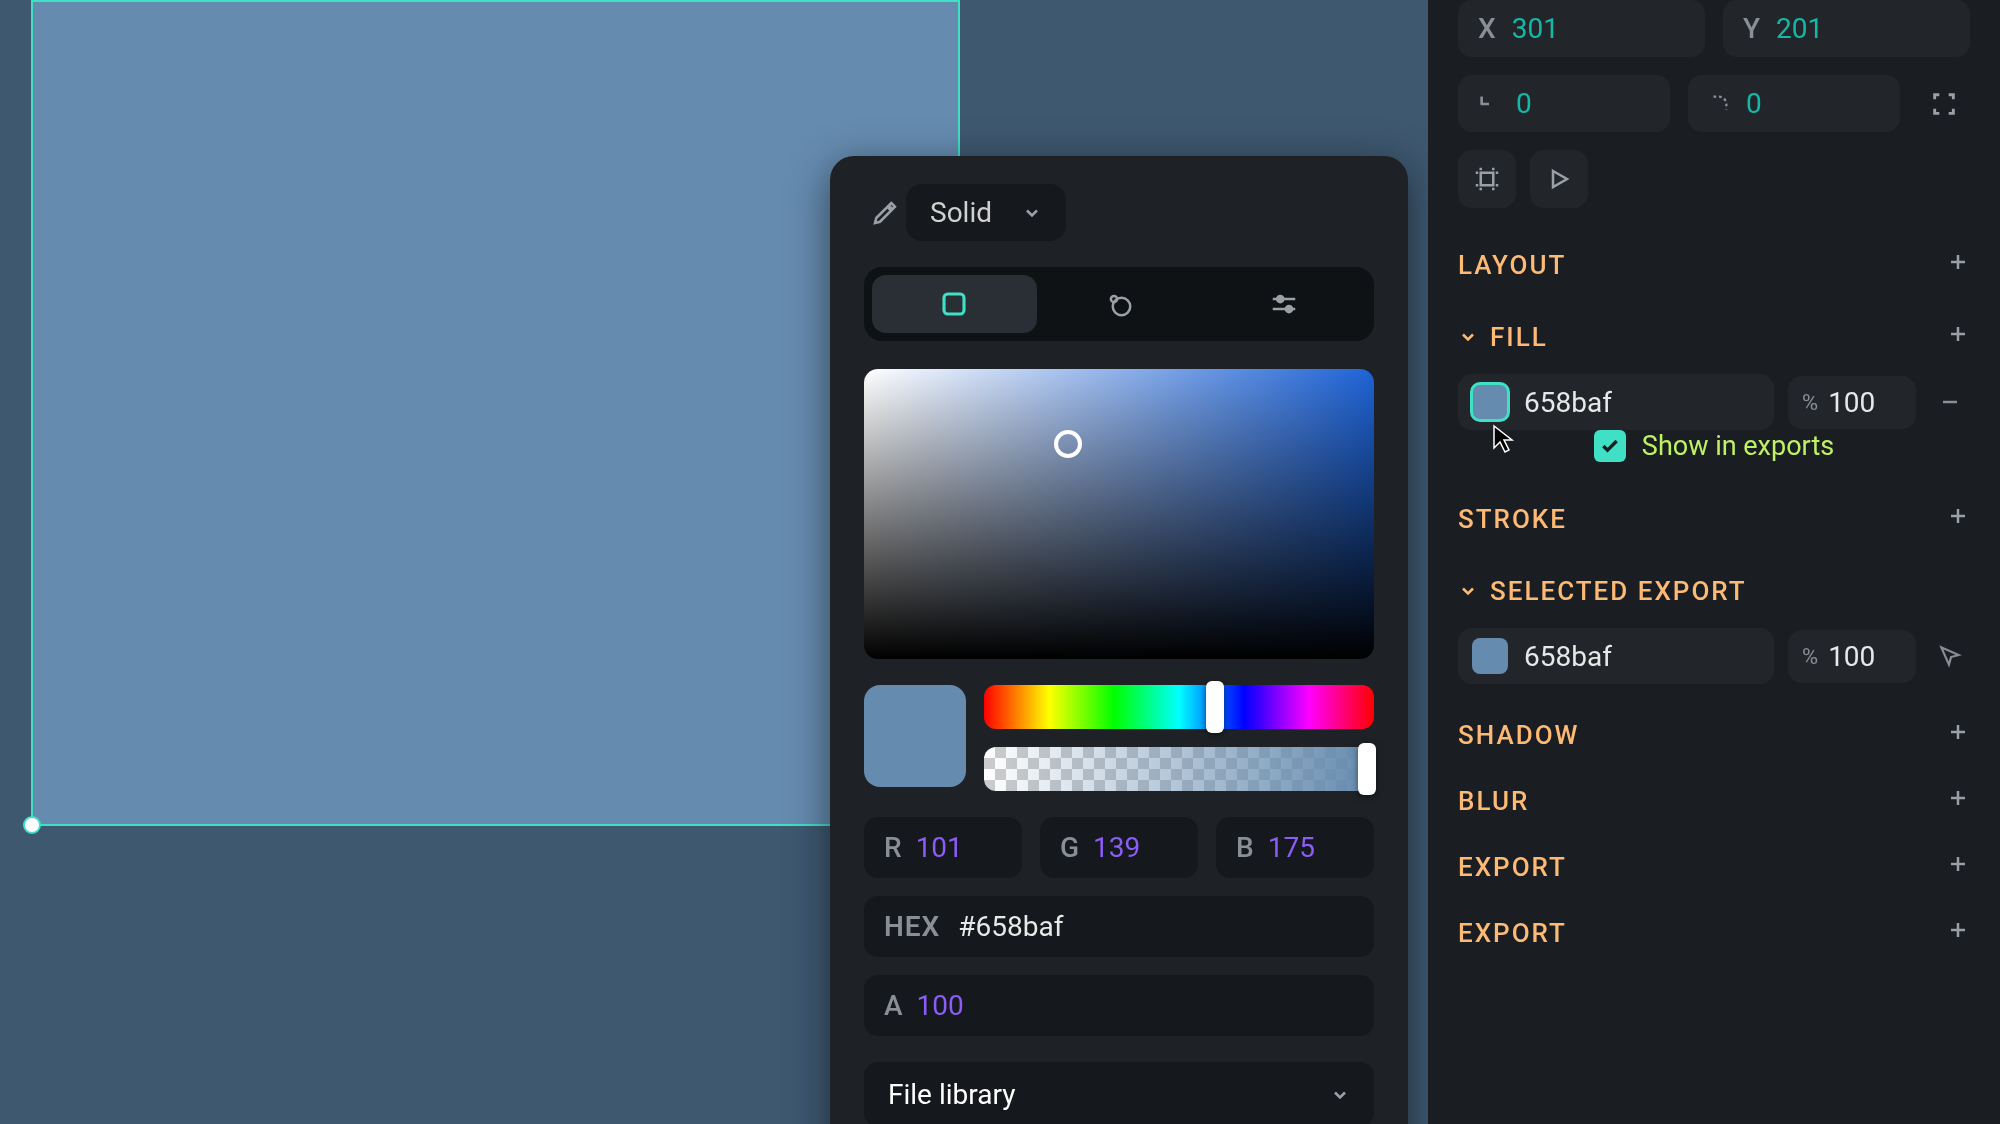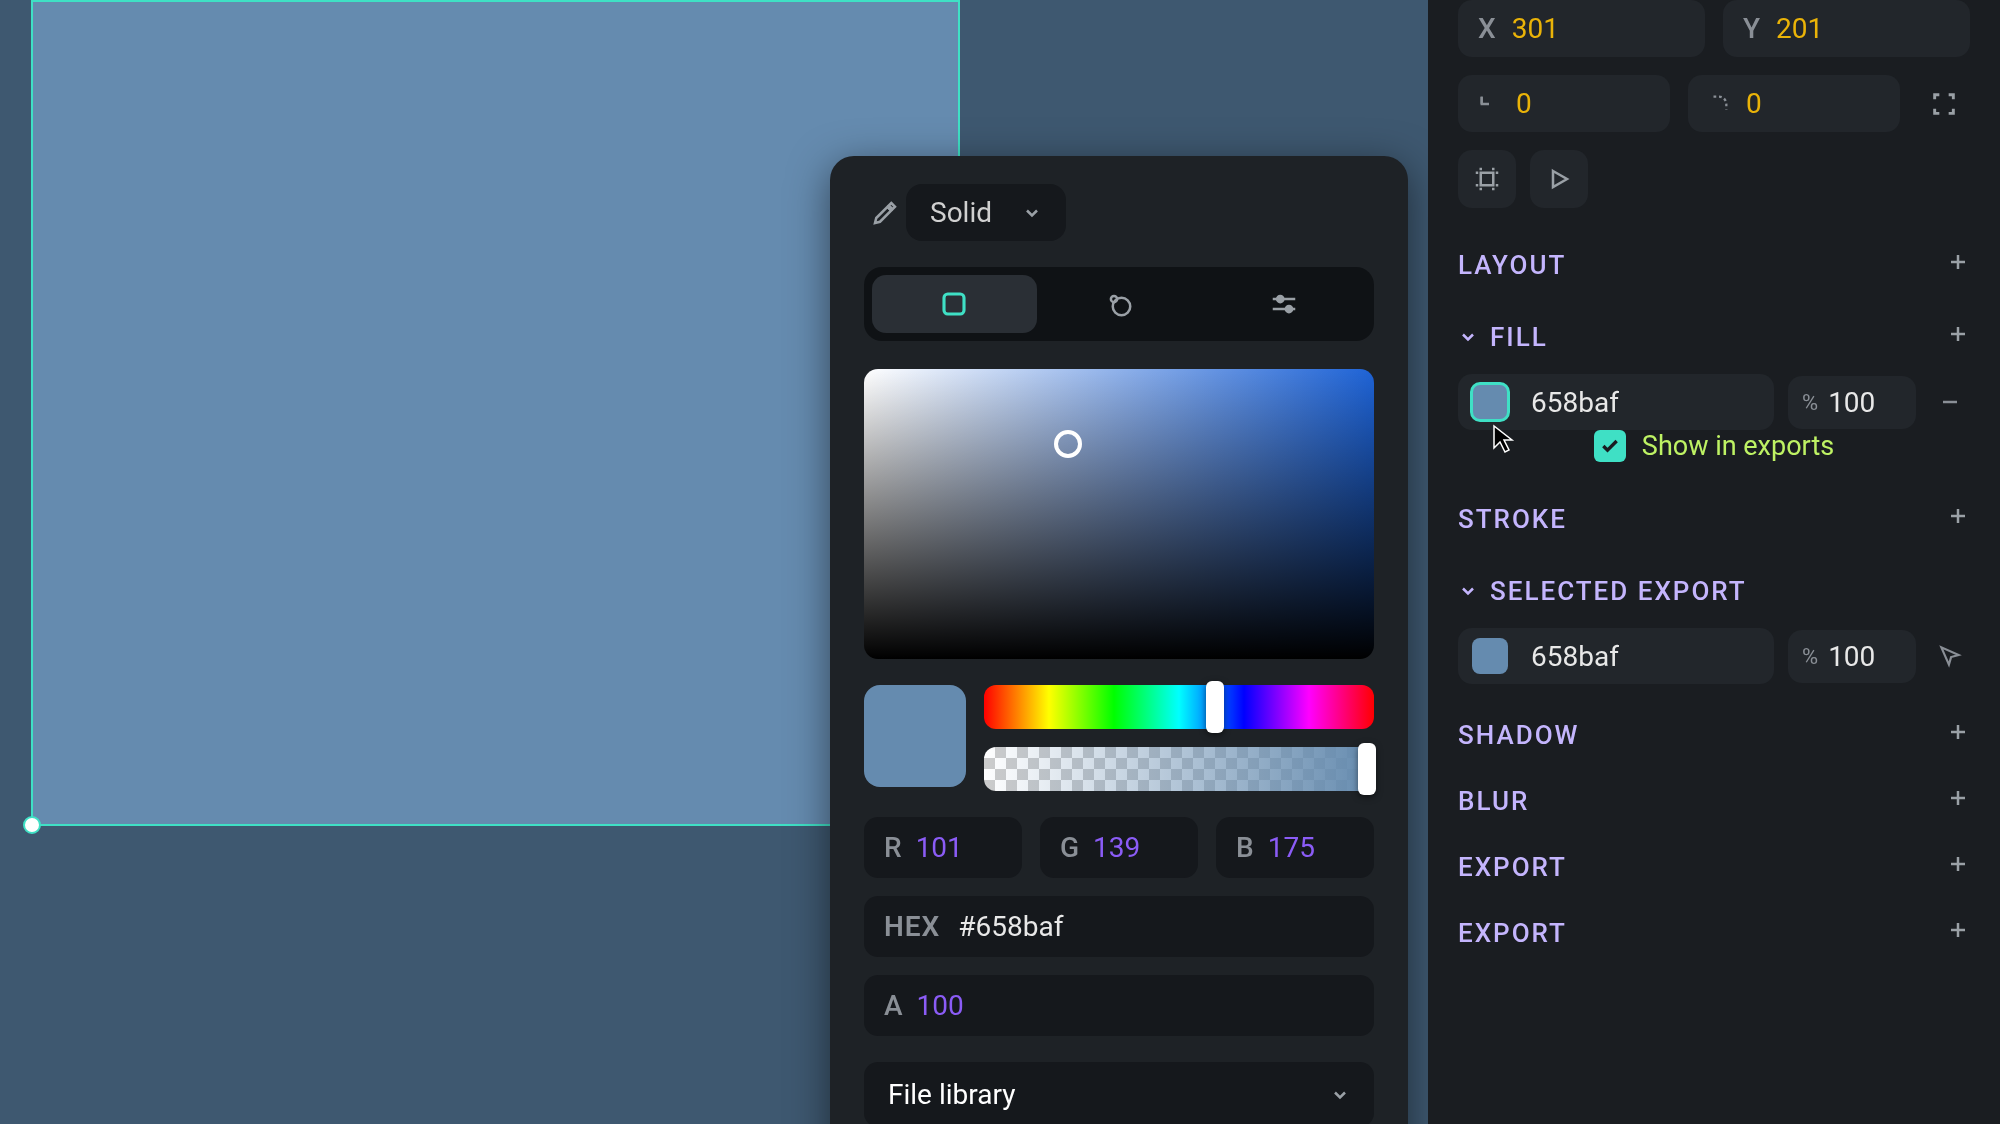--- a/index.html
+++ b/index.html
@@ -208,21 +208,21 @@
   flex: 1;
   background: #22262b;
   border-radius: 14px;
   padding: 12px 20px;
   display:flex;
   align-items:center;
   gap: 16px;
   font-size: 28px;
 }
 .side-field .lbl { color:#8a8f96; font-weight:500; }
-.side-field .val { color:#eab308; }
+.side-field .val { color:#14b8a6; }
 
 .radius-row { display:flex; gap: 18px; margin-top: 18px; align-items:center; }
 .expand-btn {
   width: 52px; height: 52px;
   display:flex; align-items:center; justify-content:center;
   color:#9aa0a6;
   border-radius: 12px;
 }
 
 .ctrl-row { display:flex; gap: 14px; margin-top: 18px; }
@@ -232,42 +232,42 @@
   border-radius: 14px;
   display:flex; align-items:center; justify-content:center;
   color:#9aa0a6;
 }
 
 .section-header {
   display:flex;
   align-items:center;
   justify-content: space-between;
   margin-top: 42px;
-  color:#c4b5fd;
+  color:#fdba74;
   font-size: 26px;
   letter-spacing: 2px;
   font-weight: 500;
 }
 .section-header .left { display:flex; align-items:center; gap:12px; }
 .section-header.tight { margin-top: 36px; }
 
 .fill-item {
   display:flex;
   gap: 14px;
   align-items:center;
   margin-top: 22px;
 }
 .fill-color-box {
   flex: 1;
   background: #22262b;
   border-radius: 14px;
   padding: 10px 14px;
   display:flex;
   align-items:center;
-  gap: 23px;
+  gap: 16px;
   font-size: 28px;
 }
 .color-chip {
   width: 36px; height: 36px;
   border-radius: 8px;
   background: #658baf;
 }
 .color-chip.selected {
   outline: 3px solid #3fe0c5;
   outline-offset: -1px;

